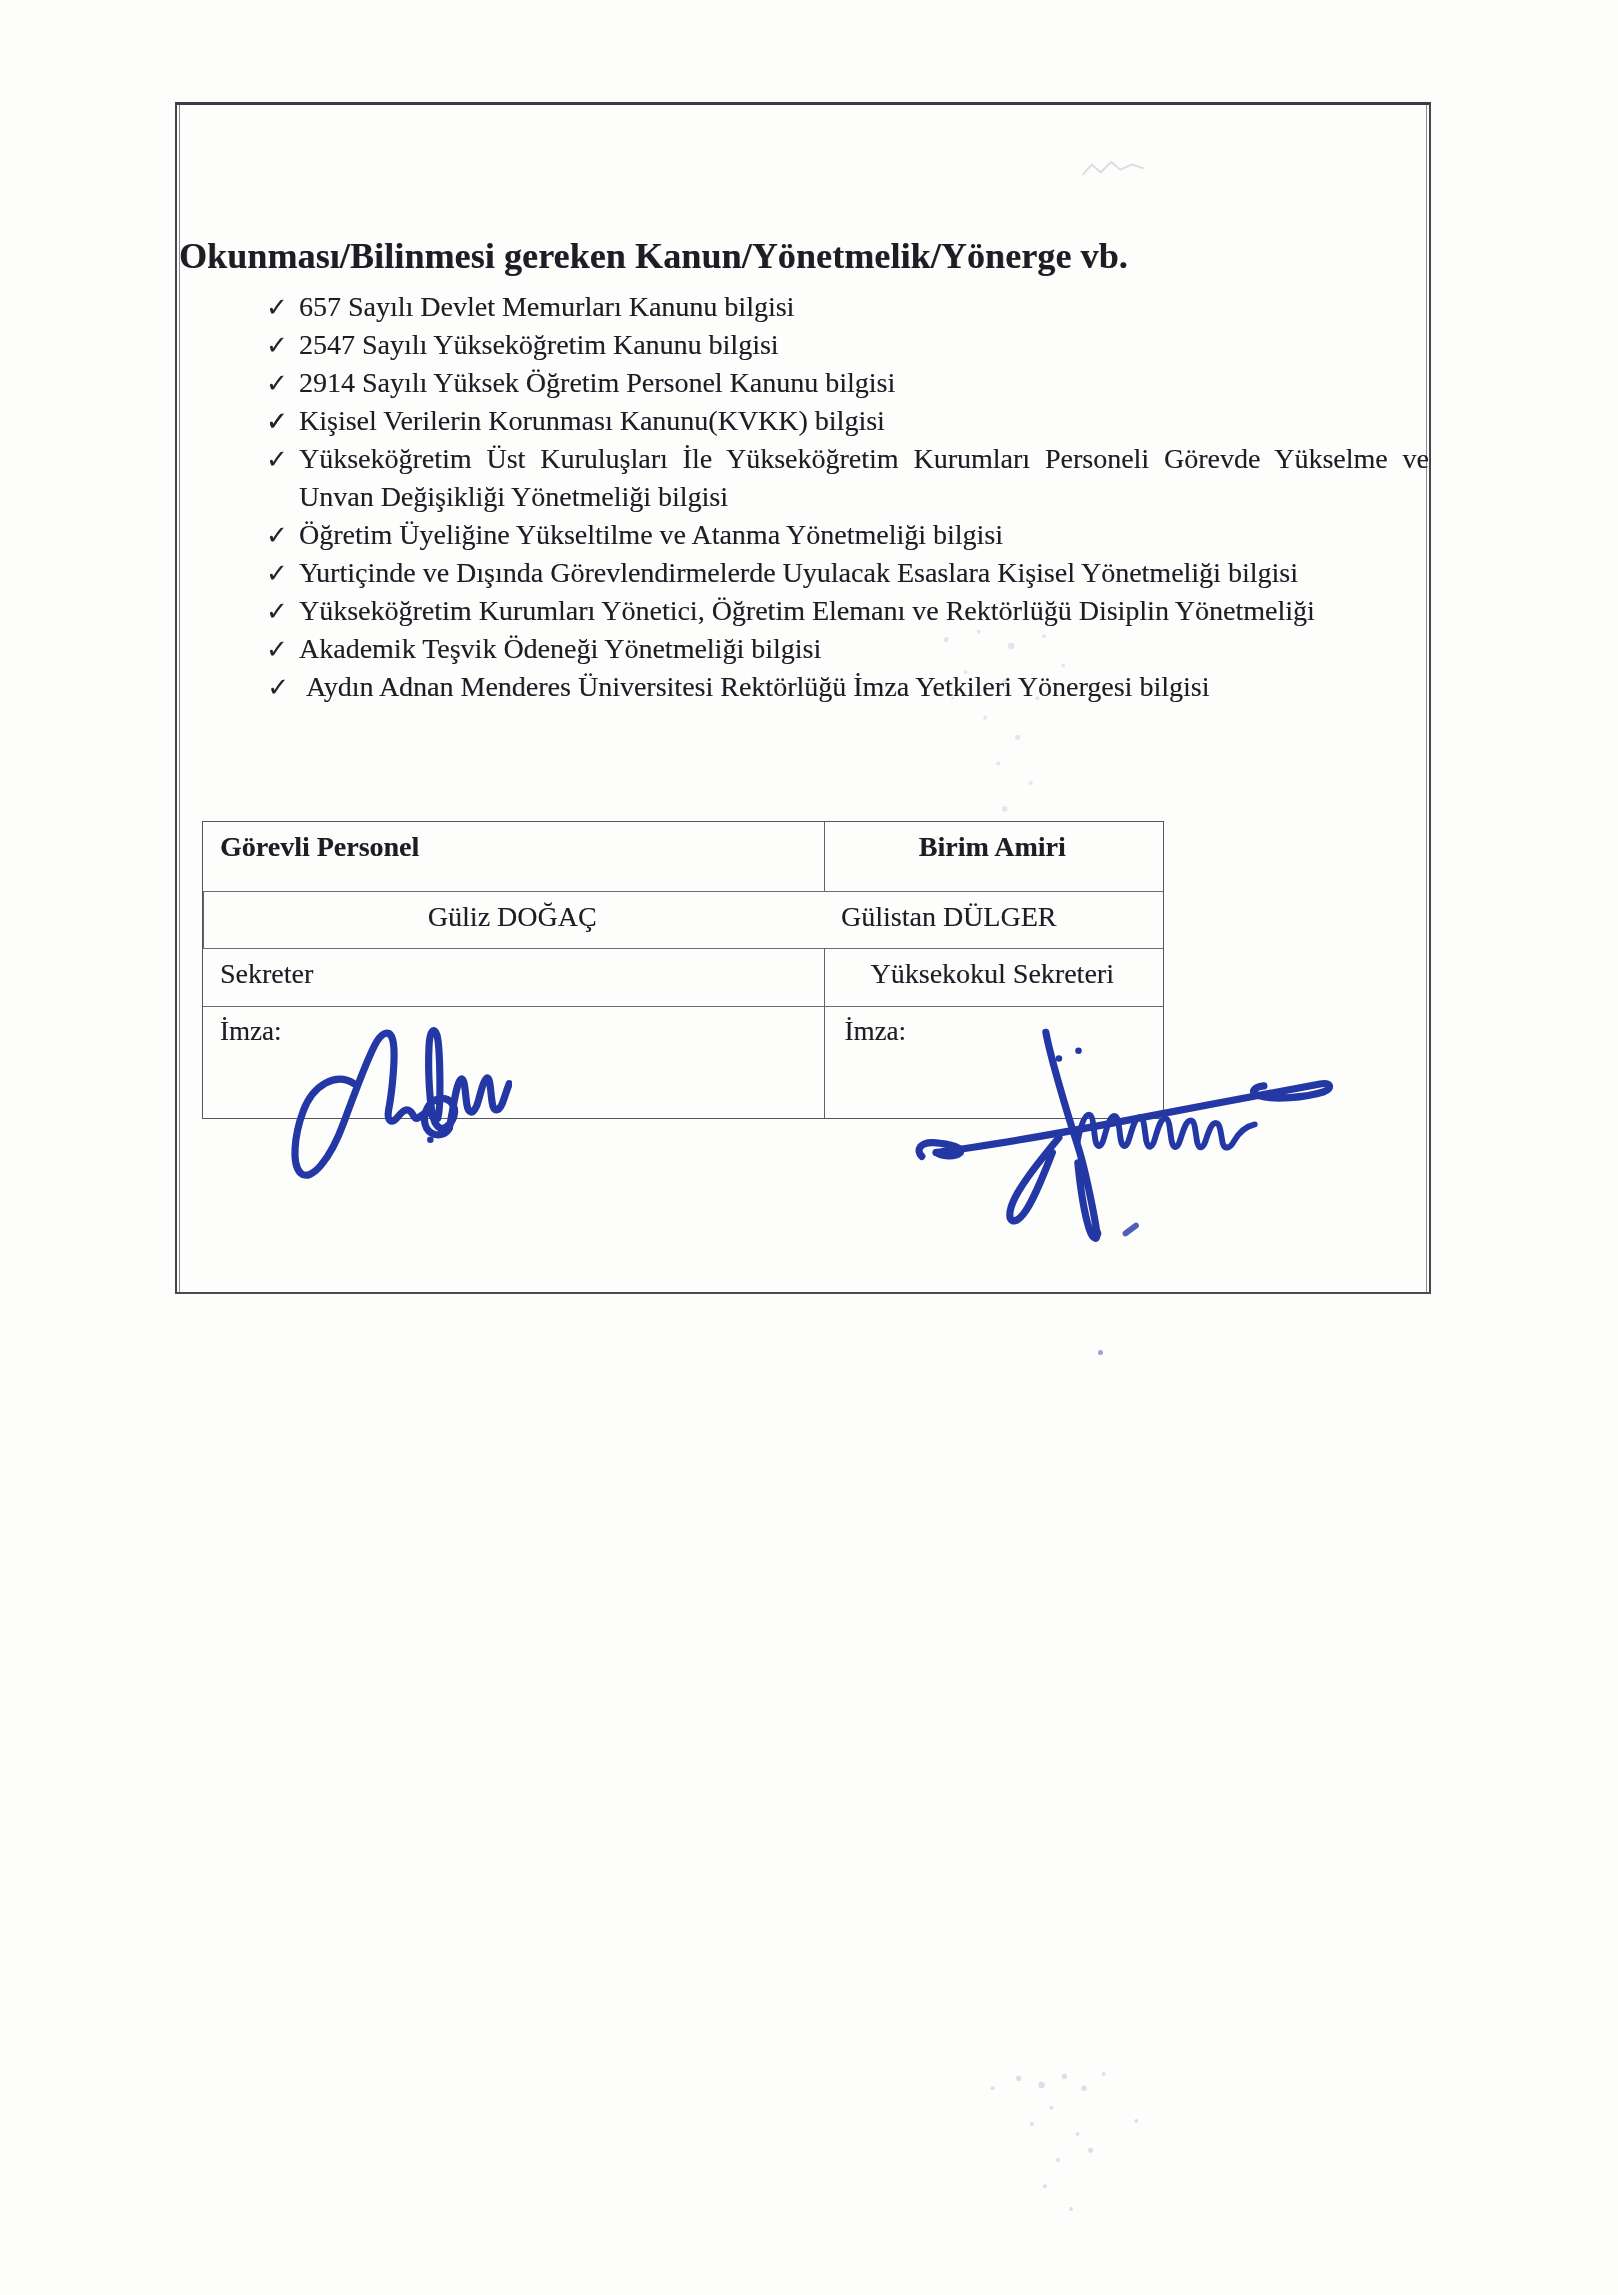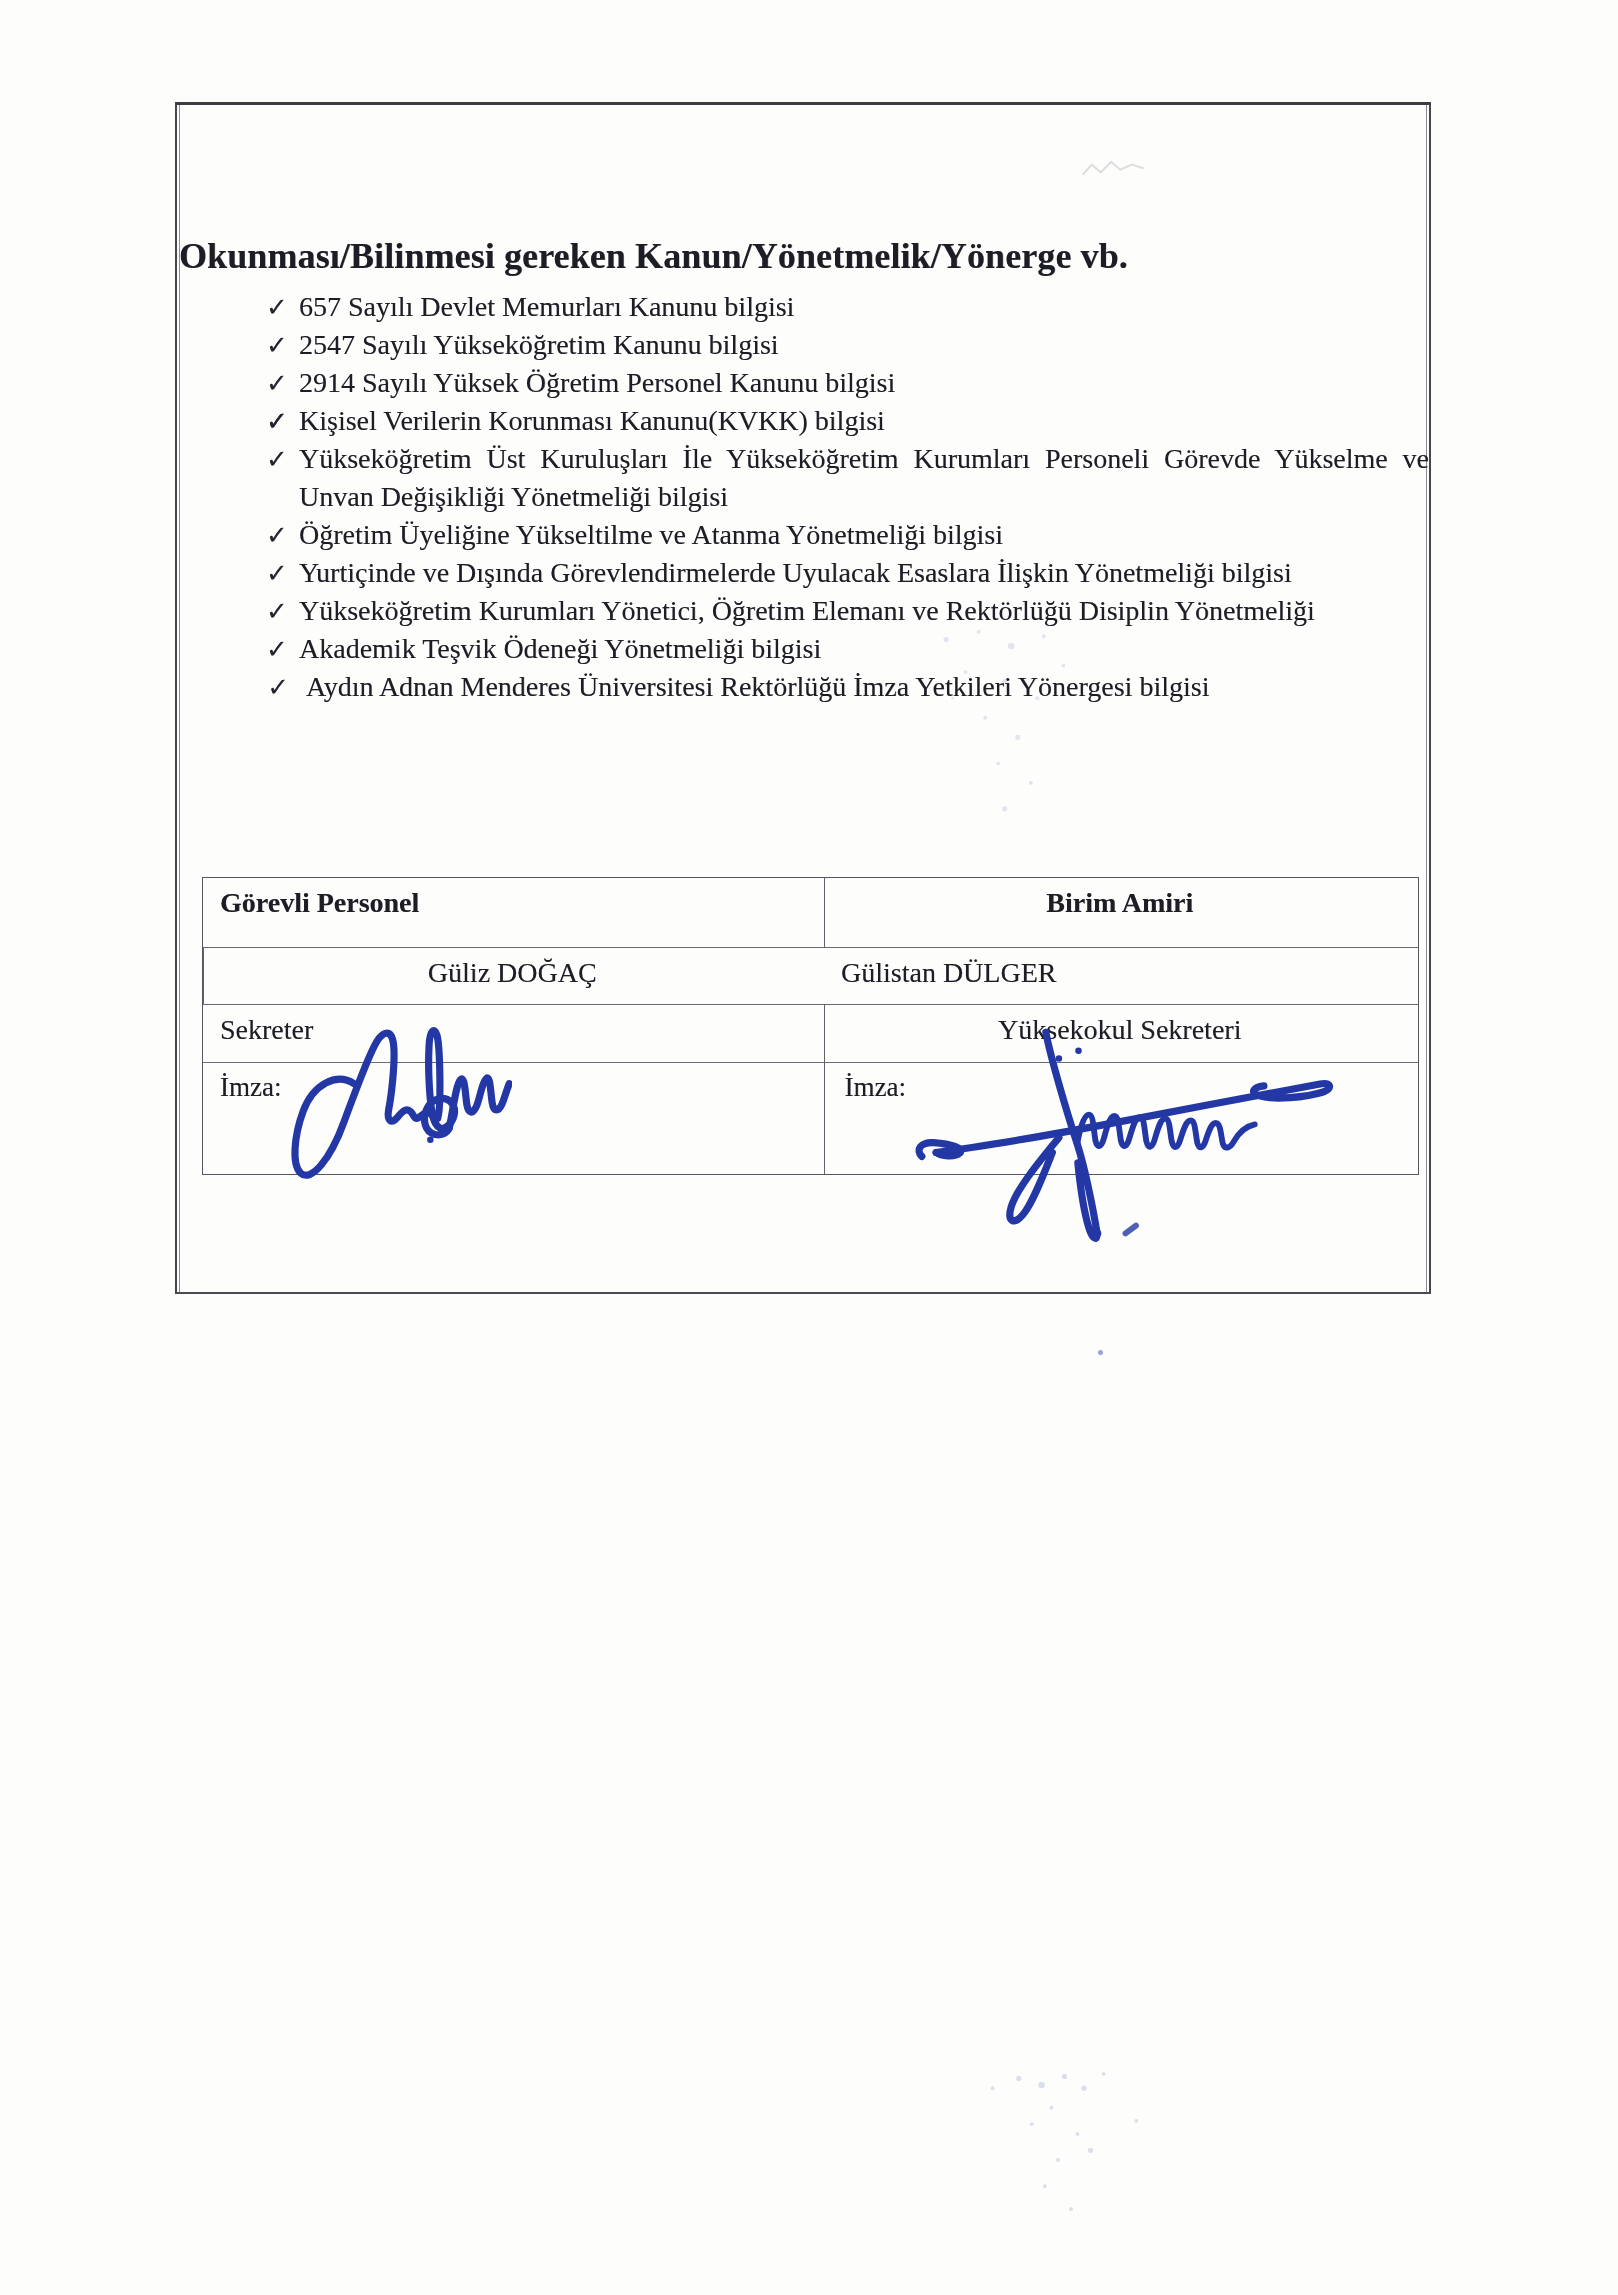--- a/index.html
+++ b/index.html
@@ -40,21 +40,21 @@
   .list-item .check{
     position:absolute;left:0;top:0;
     font-family:"DejaVu Sans",sans-serif;
     font-size:26px;color:#23242e;
   }
   .list-item.justify{text-align:justify;text-align-last:left;}
   .list-item.indent-sm{padding-left:40px;}
   .list-item.indent-sm .check{left:1.3px;}
   
   .personnel-table{
-    position:absolute;left:202px;top:877px;width:1217px;height:298px;
+    position:absolute;left:202px;top:821px;width:962px;height:298px;
     box-sizing:border-box;
     display:grid;
     grid-template-columns:621px 1fr;
     grid-template-rows:69px 57px 58px 1fr;
     border:1.3px solid #55565e;
     font-size:28px;
     text-shadow:0.3px 0.3px 0.4px rgba(25,25,35,.4);
   }
   .personnel-table .cell{
     box-sizing:border-box;
@@ -109,21 +109,21 @@
     <div class="list-item justify">
       <span class="check">✓</span>
       <span>Yükseköğretim Üst Kuruluşları İle Yükseköğretim Kurumları Personeli Görevde Yükselme ve Unvan Değişikliği Yönetmeliği bilgisi</span>
     </div>
     <div class="list-item">
       <span class="check">✓</span>
       <span>Öğretim Üyeliğine Yükseltilme ve Atanma Yönetmeliği bilgisi</span>
     </div>
     <div class="list-item">
       <span class="check">✓</span>
-      <span>Yurtiçinde ve Dışında Görevlendirmelerde Uyulacak Esaslara İlişkin Yönetmeliği bilgisi</span>
+      <span>Yurtiçinde ve Dışında Görevlendirmelerde Uyulacak Esaslara Kişisel Yönetmeliği bilgisi</span>
     </div>
     <div class="list-item">
       <span class="check">✓</span>
       <span>Yükseköğretim Kurumları Yönetici, Öğretim Elemanı ve Rektörlüğü Disiplin Yönetmeliği</span>
     </div>
     <div class="list-item">
       <span class="check">✓</span>
       <span>Akademik Teşvik Ödeneği Yönetmeliği bilgisi</span>
     </div>
     <div class="list-item indent-sm">

